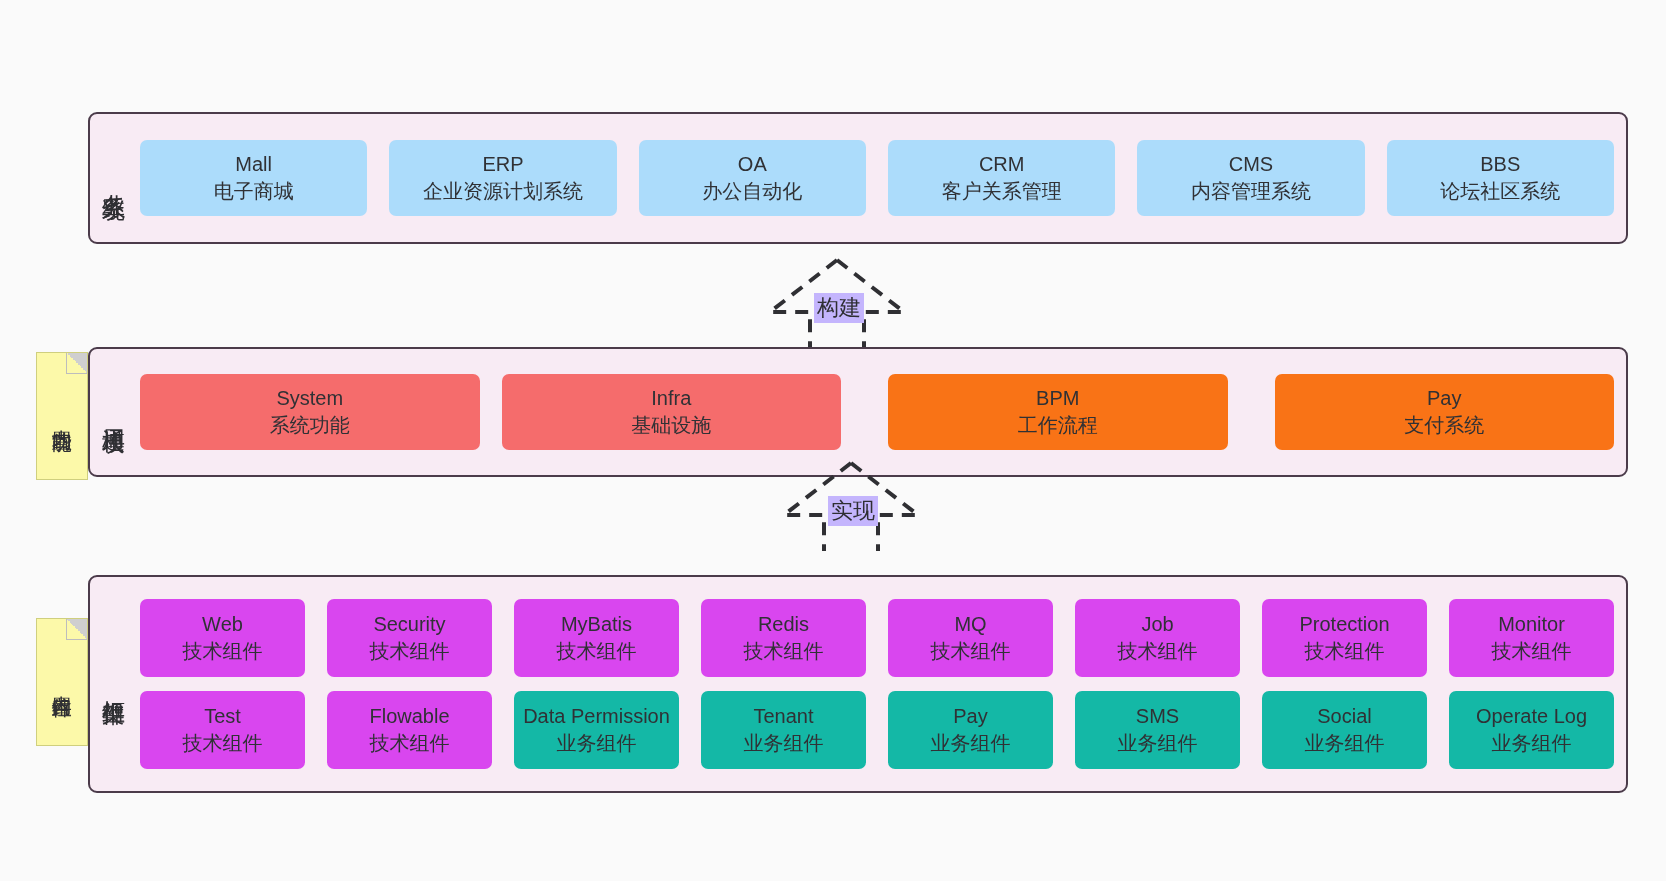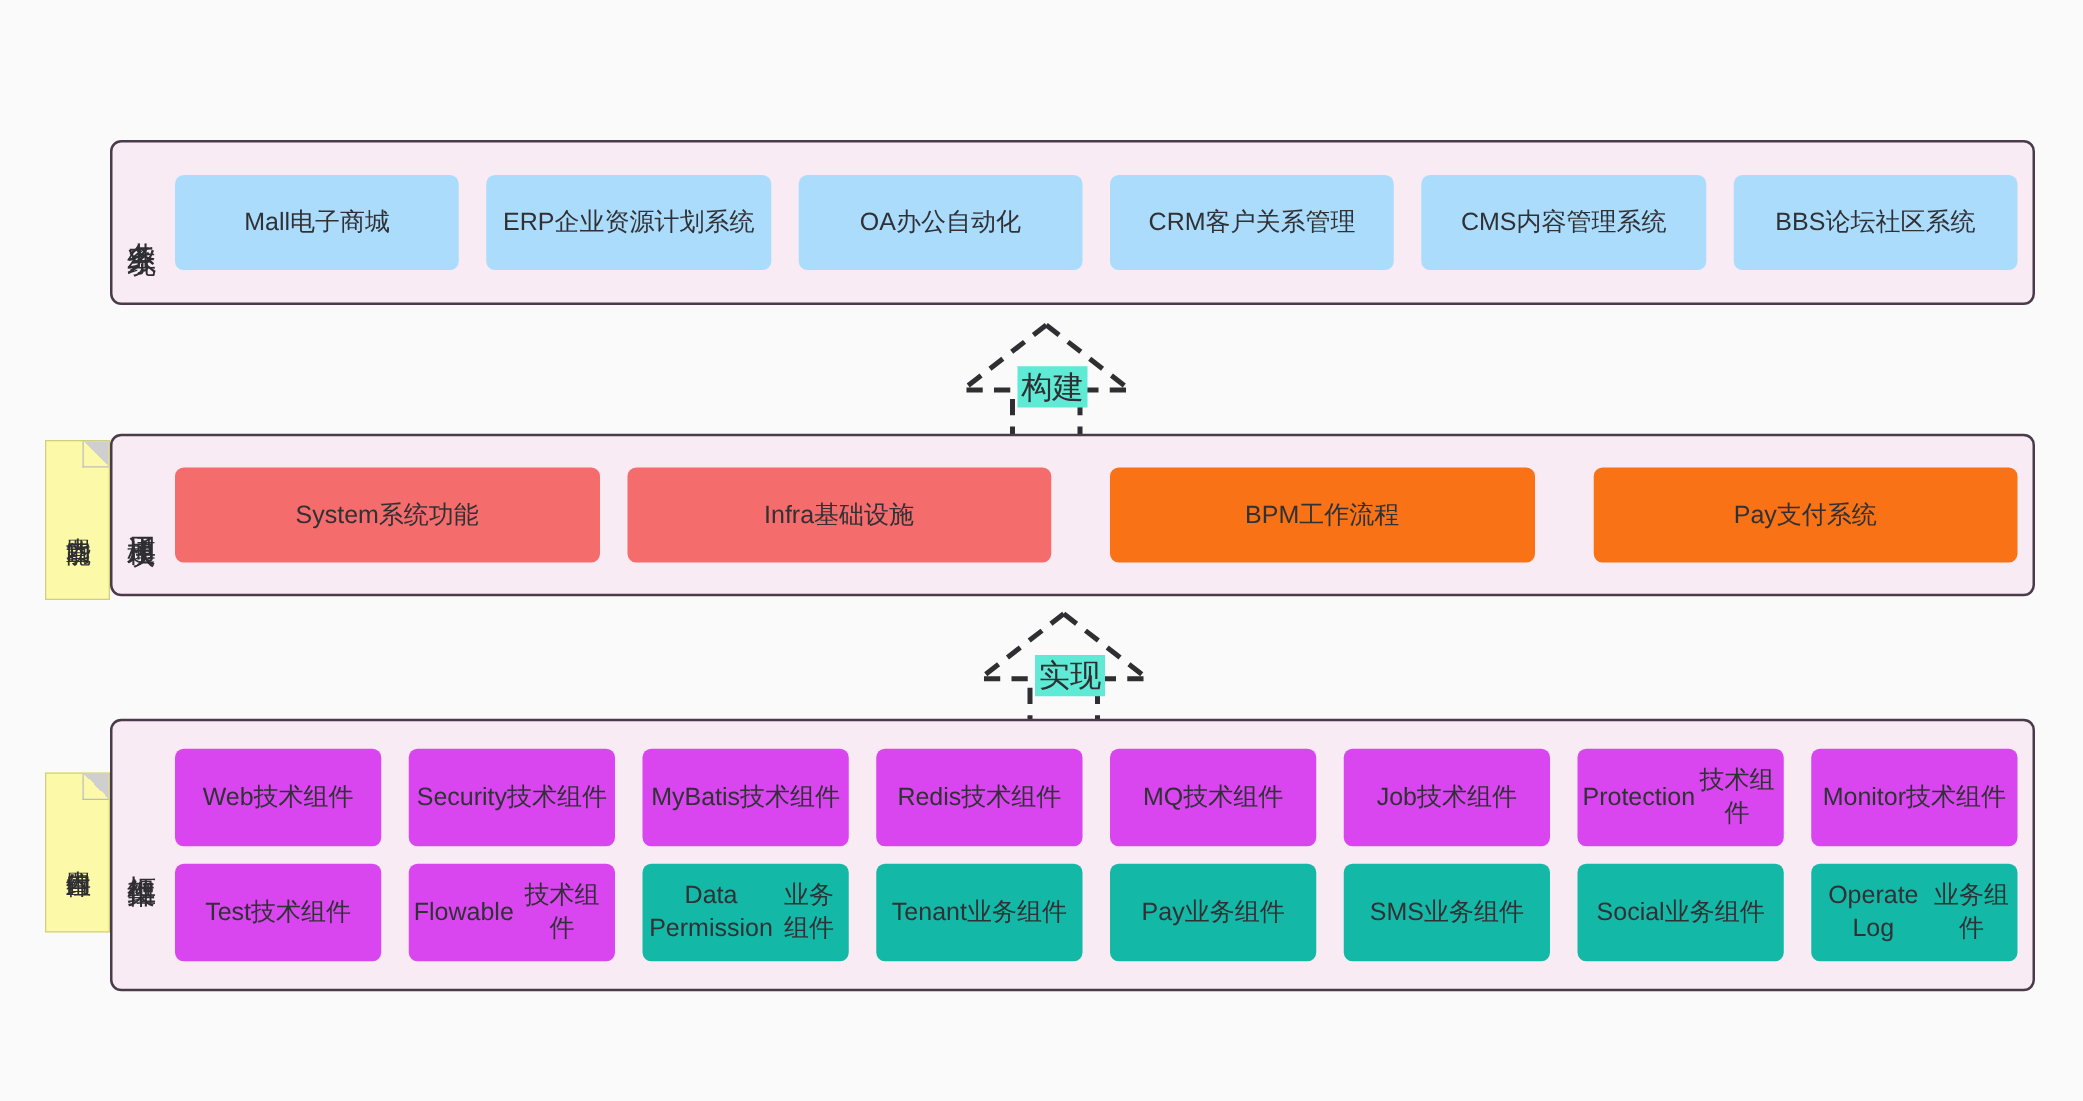--- a/index.html
+++ b/index.html
@@ -48,21 +48,21 @@
   }
   .row{
     display:flex;
     gap:22px;
     align-items:stretch;
   }
   .card{
     flex:1 1 0;
     border-radius:7px;
     display:flex;
-    flex-direction:row;
+    flex-direction:column;
     align-items:center;
     justify-content:center;
     text-align:center;
     font-size:20px;
     line-height:1.34;
     color:#303135;
     box-sizing:border-box;
     padding:6px 4px;
     min-width:0;
   }
@@ -112,30 +112,30 @@
     border-bottom:1px solid #bdbdbd;
   }
   #note-builtin-function{left:36px;top:352px;height:128px;}
   #note-builtin-component{left:36px;top:618px;height:128px;}
 
   
   .connector{position:absolute;}
   .connector svg{display:block;overflow:visible;}
   .connector .conn-label{
     position:absolute;
-    font-size:25px;
-    color:#2f2f33;
-    background:#5eead4;
+    font-size:22px;
+    color:#2f2f33;
+    background:#c4b5fd;
     padding:0 3px;
     white-space:nowrap;
     user-select:none;
   }
   #connector-build{left:752px;top:256px;width:170px;height:92px;}
   #connector-build .conn-label{left:62px;top:37px;}
-  #connector-implement{left:766px;top:487px;width:170px;height:92px;}
+  #connector-implement{left:766px;top:459px;width:170px;height:92px;}
   #connector-implement .conn-label{left:62px;top:37px;}
 </style>
 </head>
 <body>
 
 <div class="canvas">
 
   <div class="layer" id="layer-business">
     <div class="layer-title">业务系统</div>
     <div class="layer-body">

